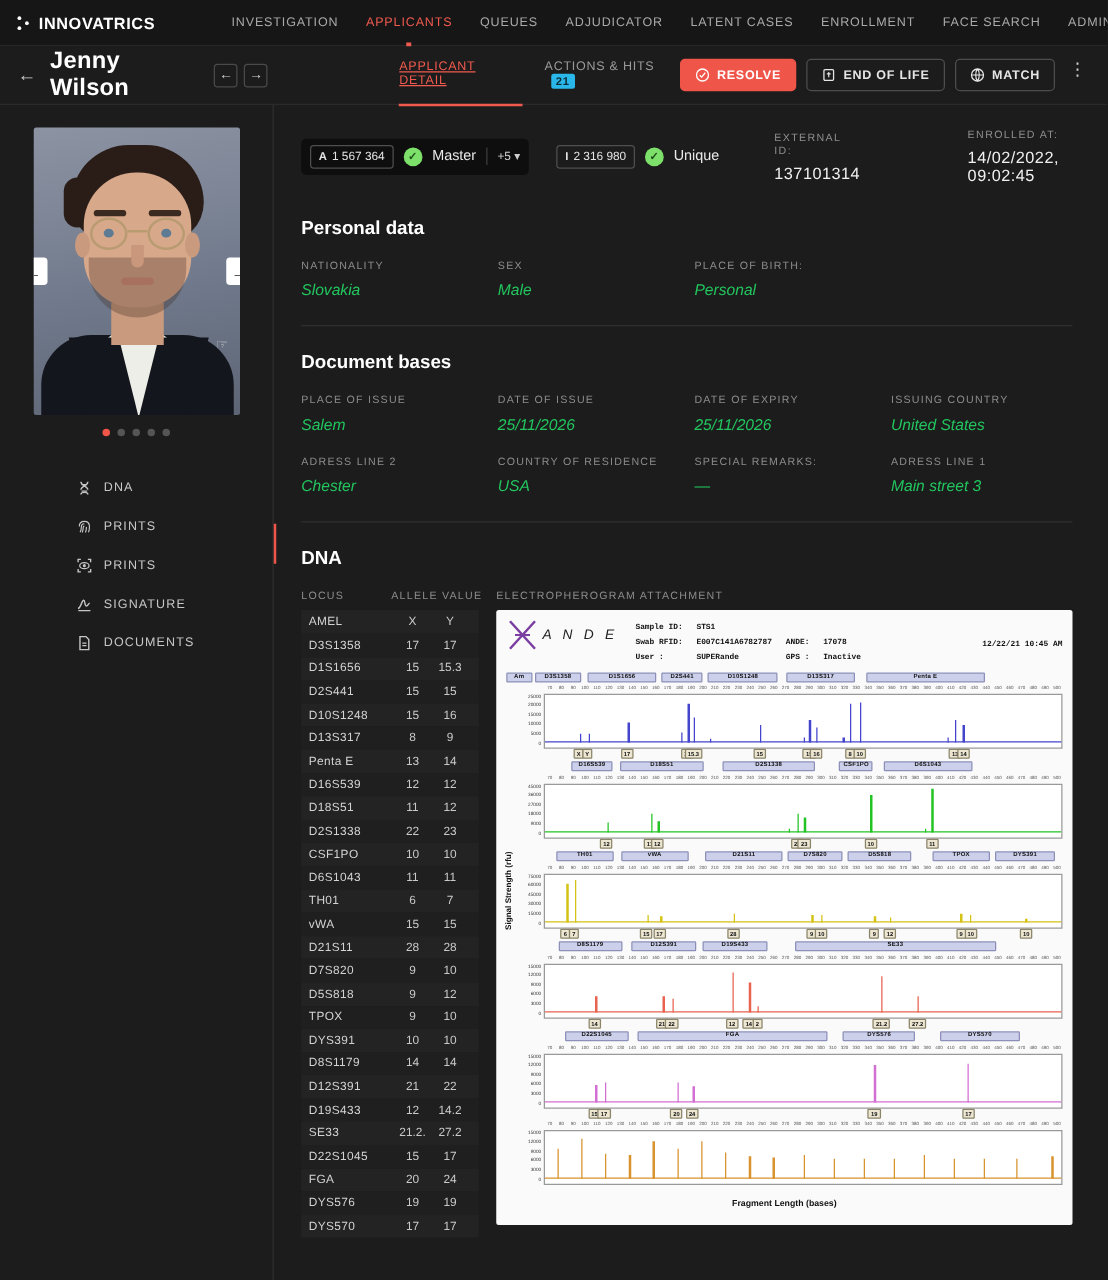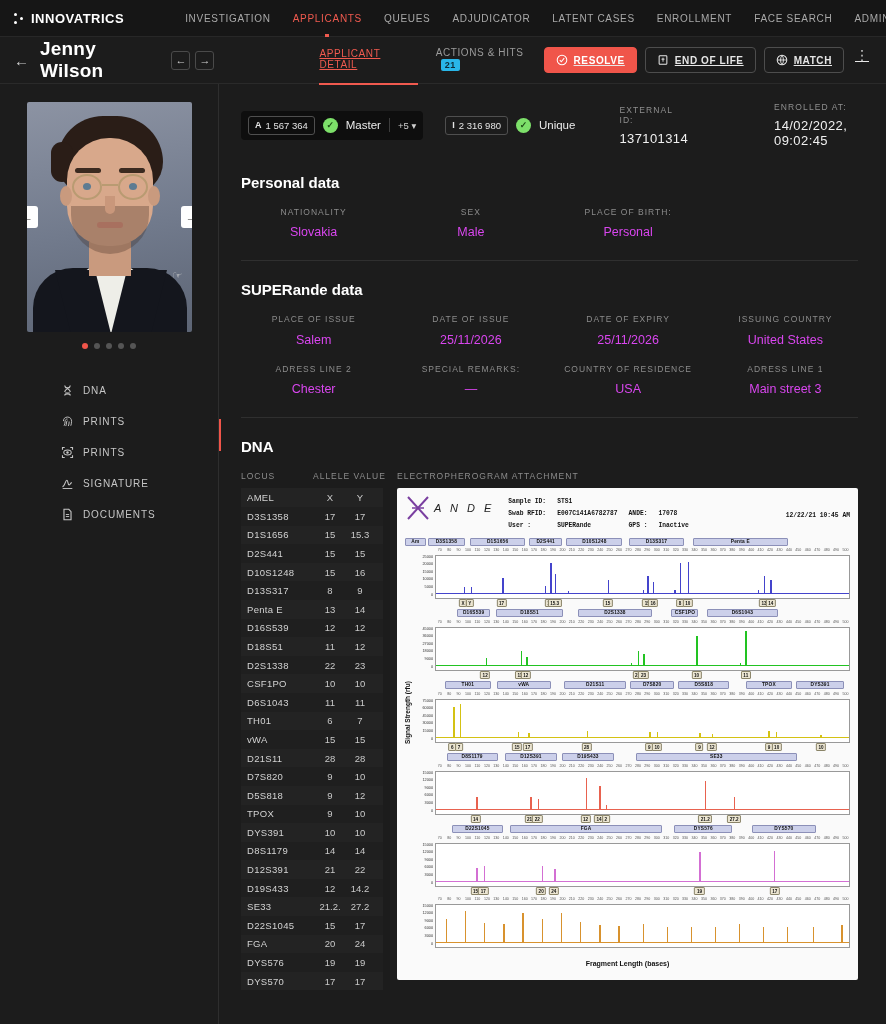--- a/index.html
+++ b/index.html
@@ -56,21 +56,21 @@
   }
   .tab.active { color: #f05a4f; text-decoration: underline; }
   .tab.active::after {
     content:""; position:absolute; left:0; right:0; bottom:0; height:2px; background:#f05a4f;
   }
   .hits-badge {
     display: inline-block; background: #29b6e8; color: #0d2c38;
     font-size: 9px; font-weight: bold; border-radius: 2px;
     padding: 1px 4px; margin-left: 5px; vertical-align: middle;
   }
-  .actions { margin-left: auto; display: flex; gap: 8px; text-decoration: underline; }
+  .actions { margin-left: auto; display: flex; gap: 8px; }
   .btn {
     height: 26px; display: flex; align-items: center; gap: 6px;
     padding: 0 11px; border-radius: 4px; font-size: 10px;
     letter-spacing: .6px; text-transform: uppercase; cursor: pointer;
     border: 1px solid #4d4d4d; color: #e6e6e6; background: transparent;
     font-weight: bold; white-space: nowrap;
   }
   .btn.primary { background: #f0554a; border-color: #f0554a; color: #fff; }
   .kebab { color: #cfcfcf; font-size: 14px; cursor: pointer; padding: 0 3px; letter-spacing: 0; }
 
@@ -154,26 +154,26 @@
   .meta-field { margin-left: 44px; }
   .meta-field.wide { margin-left: 86px; }
   .meta-lbl {
     font-size: 8.5px; letter-spacing: 1.1px; color: #8f8f8f;
     text-transform: uppercase; margin-bottom: 6px;
   }
   .meta-val { font-size: 13px; color: #f0f0f0; letter-spacing: .4px; }
 
   .section-title { font-size: 15px; font-weight: bold; color: #fff; margin-bottom: 16px; }
   .grid4 { display: grid; grid-template-columns: repeat(4, 1fr); gap: 0 12px; }
-  .fld { margin-bottom: 17px; text-align: center; }
+  .fld { margin-bottom: 17px; }
   .fld-lbl {
     font-size: 8.5px; letter-spacing: 1px; color: #8c8c8c;
     text-transform: uppercase; margin-bottom: 7px; line-height: 1.35;
   }
-  .fld-val { font-size: 12.5px; color: #d946ef; }
+  .fld-val { font-size: 12.5px; color: #22c55e; font-style: italic; }
   .divider { height: 1px; background: #2f2f2f; margin: 4px 0 20px 0; }
 
   
   .dna-head { display: flex; margin-bottom: 7px; }
   .col-h {
     font-size: 8.5px; letter-spacing: 1px; color: #8c8c8c; text-transform: uppercase;
   }
   .dna-body { display: flex; gap: 14px; }
   .locus-table { width: 142px; flex: none; }
   .lrow {
@@ -429,21 +429,21 @@
           <div class="fld-lbl">SEX</div>
           <div class="fld-val">Male</div>
         </div>
         <div class="fld">
           <div class="fld-lbl">PLACE OF BIRTH:</div>
           <div class="fld-val">Personal</div>
         </div>
       </div>
     <div class="divider"></div>
 
-    <div class="section-title">SUPERande data</div>
+    <div class="section-title">Document bases</div>
     <div class="grid4" id="documentHost">
         <div class="fld">
           <div class="fld-lbl">PLACE OF ISSUE</div>
           <div class="fld-val">Salem</div>
         </div>
         <div class="fld">
           <div class="fld-lbl">DATE OF ISSUE</div>
           <div class="fld-val">25/11/2026</div>
         </div>
         <div class="fld">
@@ -452,26 +452,26 @@
         </div>
         <div class="fld">
           <div class="fld-lbl">ISSUING COUNTRY</div>
           <div class="fld-val">United States</div>
         </div>
         <div class="fld">
           <div class="fld-lbl">ADRESS LINE 2</div>
           <div class="fld-val">Chester</div>
         </div>
         <div class="fld">
+          <div class="fld-lbl">COUNTRY OF RESIDENCE</div>
+          <div class="fld-val">USA</div>
+        </div>
+        <div class="fld">
           <div class="fld-lbl">SPECIAL REMARKS:</div>
           <div class="fld-val">—</div>
-        </div>
-        <div class="fld">
-          <div class="fld-lbl">COUNTRY OF RESIDENCE</div>
-          <div class="fld-val">USA</div>
         </div>
         <div class="fld">
           <div class="fld-lbl">ADRESS LINE 1</div>
           <div class="fld-val">Main street 3</div>
         </div>
       </div>
     <div class="divider"></div>
 
     <div class="section-title">DNA</div>
     <div class="dna-head">

